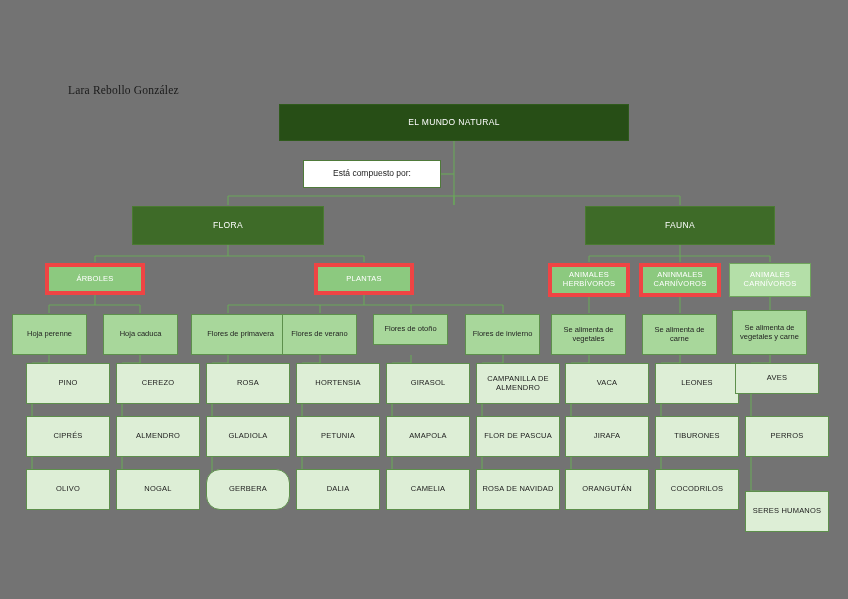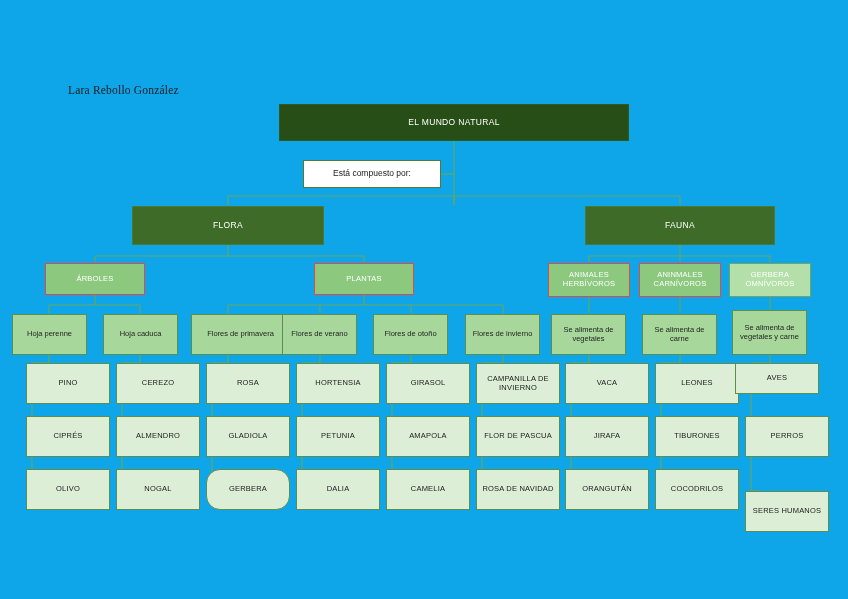--- a/index.html
+++ b/index.html
@@ -1,31 +1,31 @@
 <!DOCTYPE html>
 <html><head>
 <meta charset="utf-8">
 <style>
   html,body{margin:0;padding:0;background:#d8d8d8;}
   body{width:848px;height:599px;overflow:hidden;font-family:"Liberation Sans",sans-serif;}
-  #page{position:relative;width:848px;height:599px;background:#0ea5e9;}
+  #page{position:relative;width:848px;height:599px;background:#737373;}
   #canvas{position:absolute;left:0;top:0;width:848px;height:599px;}
 
   .author{position:absolute;left:68px;top:84px;font-family:"Liberation Serif",serif;
           font-size:11.5px;color:#1a1a1a;letter-spacing:.2px;white-space:nowrap;}
 
   .node{position:absolute;box-sizing:border-box;display:flex;align-items:center;
         justify-content:center;text-align:center;line-height:1.15;z-index:3;}
   .node span{display:block;padding:0 3px;}
 
   
   .lv-root{background:#274e16;border:1px solid #2f5a1c;color:#ffffff;font-size:8.5px;letter-spacing:.35px;}
   .lv-note{background:#ffffff;border:1px solid #4f7a3a;color:#1a1a1a;font-size:8.5px;}
   .lv-2{background:#3e6b28;border:1px solid #4a7a31;color:#ffffff;font-size:8.5px;letter-spacing:.35px;}
-  .lv-3{background:#8cc97f;border:1px solid #ef4444;color:#ffffff;font-size:7.5px;letter-spacing:.25px;}
+  .lv-3{background:#8cc97f;border:4px solid #ef4444;color:#ffffff;font-size:7.5px;letter-spacing:.25px;}
   .lv-3-light{background:#b4dfa8;border:1px solid #6fa55c;color:#ffffff;font-size:7.5px;letter-spacing:.25px;}
   .lv-4{background:#a8d79b;border:1px solid #5d8f4c;color:#1f1f1f;font-size:7.5px;}
   .lv-5{background:#ddeed6;border:1px solid #5d8f4c;color:#1a1a1a;font-size:7.5px;letter-spacing:.2px;}
 </style>
 </head>
 <body>
 
 <div id="page">
 
   <svg id="canvas" viewBox="0 0 848 599" xmlns="http://www.w3.org/2000/svg">
@@ -98,36 +98,36 @@
     <span>PLANTAS</span>
   </div>
 
   <div class="node lv-3" style="left:548px;top:263px;width:82px;height:34px;">
     <span>ANIMALES HERBÍVOROS</span>
   </div>
   <div class="node lv-3" style="left:639px;top:263px;width:82px;height:34px;">
     <span>ANINMALES CARNÍVOROS</span>
   </div>
   <div class="node lv-3-light" style="left:729px;top:263px;width:82px;height:34px;">
-    <span>GERBERA OMNÍVOROS</span>
+    <span>ANIMALES CARNÍVOROS</span>
   </div>
 
   <div class="node lv-4" style="left:12px;top:314px;width:75px;height:41px;">
     <span>Hoja perenne</span>
   </div>
   <div class="node lv-4" style="left:103px;top:314px;width:75px;height:41px;">
     <span>Hoja caduca</span>
   </div>
   <div class="node lv-4" style="left:191px;top:314px;width:99px;height:41px;">
     <span>Flores de primavera</span>
   </div>
   <div class="node lv-4" style="left:282px;top:314px;width:75px;height:41px;">
     <span>Flores de verano</span>
   </div>
-  <div class="node lv-4" style="left:373px;top:314px;width:75px;height:41px;">
+  <div class="node lv-4" style="left:373px;top:314px;width:75px;height:31px;">
     <span>Flores de otoño</span>
   </div>
   <div class="node lv-4" style="left:465px;top:314px;width:75px;height:41px;">
     <span>Flores de invierno</span>
   </div>
   <div class="node lv-4" style="left:551px;top:314px;width:75px;height:41px;">
     <span>Se alimenta de vegetales</span>
   </div>
   <div class="node lv-4" style="left:642px;top:314px;width:75px;height:41px;">
     <span>Se alimenta de carne</span>
@@ -180,21 +180,21 @@
     <span>GIRASOL</span>
     </div>
   <div class="node lv-5" style="left:386px;top:416px;width:84px;height:41px;">
     <span>AMAPOLA</span>
     </div>
   <div class="node lv-5" style="left:386px;top:469px;width:84px;height:41px;">
     <span>CAMELIA</span>
     </div>
 
   <div class="node lv-5" style="left:476px;top:363px;width:84px;height:41px;">
-    <span>CAMPANILLA DE INVIERNO</span>
+    <span>CAMPANILLA DE ALMENDRO</span>
     </div>
   <div class="node lv-5" style="left:476px;top:416px;width:84px;height:41px;">
     <span>FLOR DE PASCUA</span>
     </div>
   <div class="node lv-5" style="left:476px;top:469px;width:84px;height:41px;">
     <span>ROSA DE NAVIDAD</span>
     </div>
 
   <div class="node lv-5" style="left:565px;top:363px;width:84px;height:41px;">
     <span>VACA</span>

